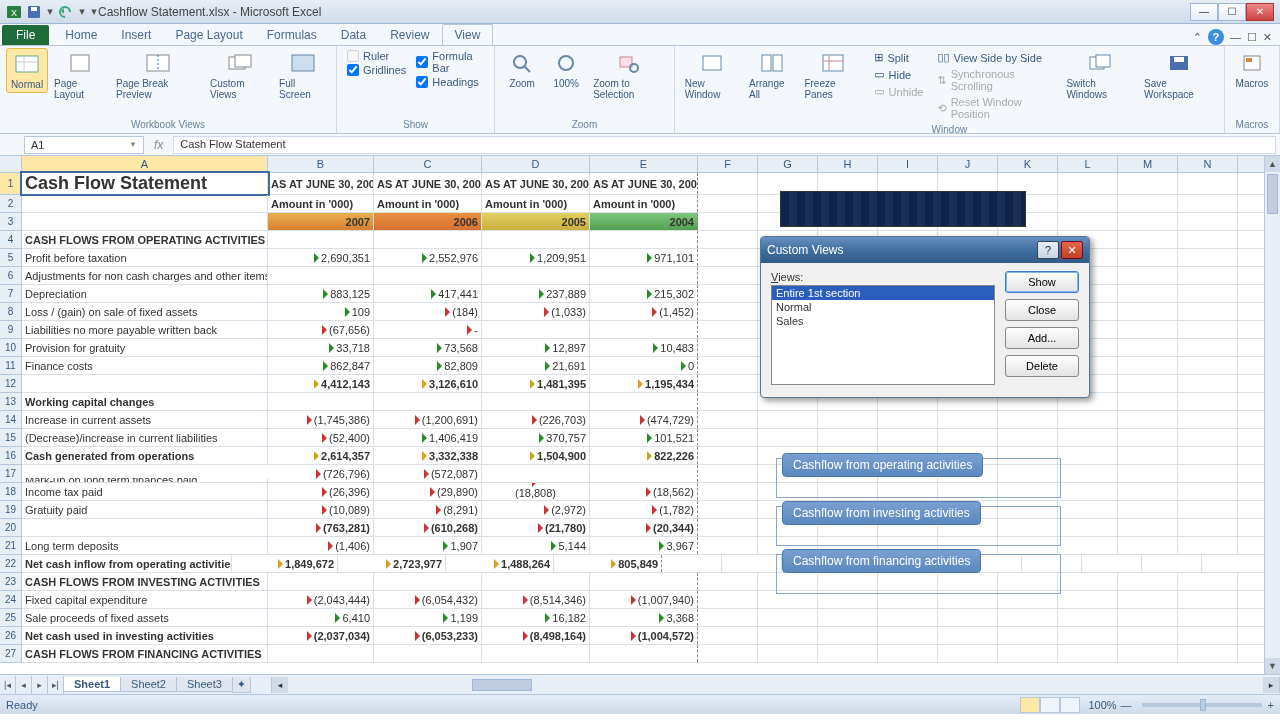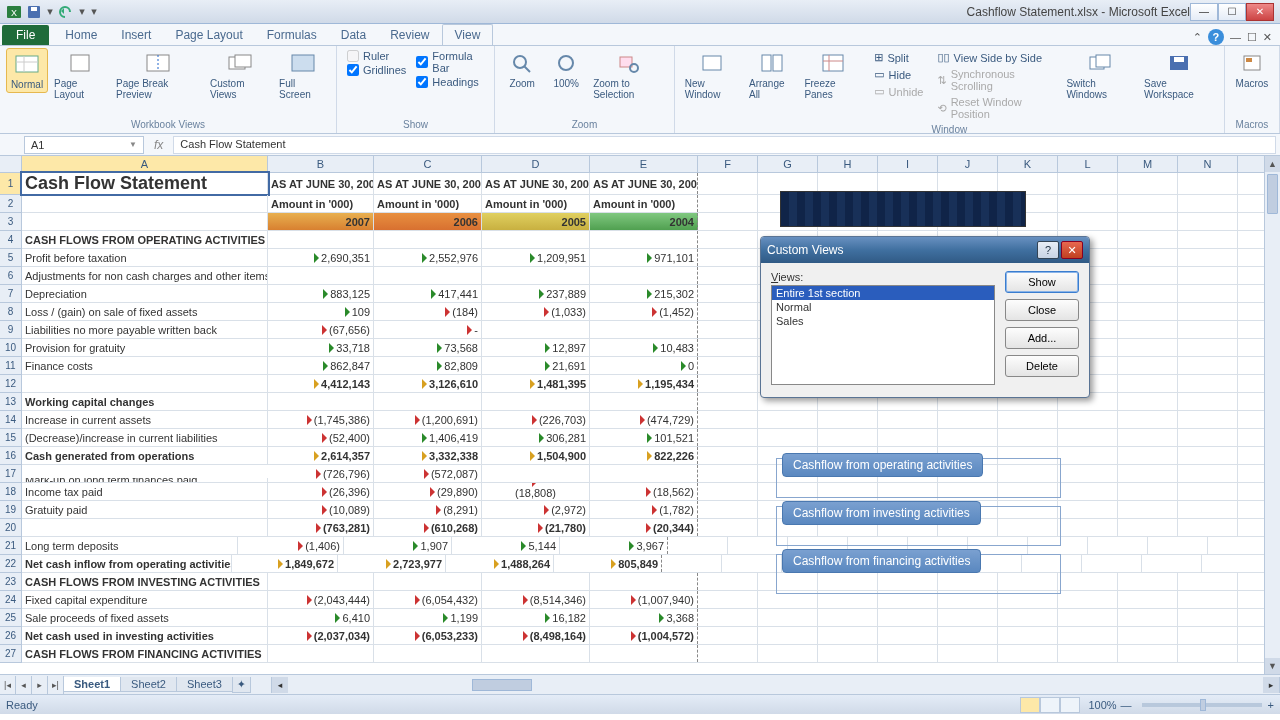--- a/index.html
+++ b/index.html
@@ -3,21 +3,21 @@
 <meta charset="utf-8">
 <style>
 * { margin: 0; padding: 0; box-sizing: border-box; font-family: "Segoe UI", Tahoma, sans-serif; }
 body { background: #fff; width: 1280px; height: 720px; overflow: hidden; font-size: 11px; color: #333; }
 
 
 .titlebar { height: 24px; background: linear-gradient(#e8eef6, #d0dae8); display: flex; align-items: center; padding: 0 6px; border-bottom: 1px solid #9fb8d8; }
 .titlebar .qat { display: flex; gap: 4px; align-items: center; }
 .titlebar .qat-icon { width: 16px; height: 16px; }
 .titlebar .qat-dd { width: 8px; height: 14px; display: inline-flex; align-items: center; justify-content: center; color: #555; }
-.titlebar .title { flex: 1; text-align: right; font-size: 12px; color: #444; }
+.titlebar .title { flex: 1; text-align: left; font-size: 12px; color: #444; }
 .win-controls { display: flex; gap: 0; }
 .win-btn { width: 28px; height: 18px; display: flex; align-items: center; justify-content: center; border: 1px solid #9fb8d8; background: linear-gradient(#fff,#e4ecf7); font-size: 10px; }
 .win-btn.close { background: linear-gradient(#e88,#c44); color: #fff; border-color: #a33; }
 
 
 .ribbon-tabs { height: 22px; background: #f4f7fb; display: flex; align-items: flex-end; border-bottom: 1px solid #b8c8dc; padding-left: 2px; }
 .file-tab { background: #1f6b3a; color: #fff; padding: 3px 14px; font-size: 12px; border-radius: 2px 2px 0 0; margin-right: 4px; }
 .tab { padding: 3px 12px; font-size: 12px; color: #4a6a8f; cursor: pointer; }
 .tab.active { background: #f4f7fb; border: 1px solid #b8c8dc; border-bottom: none; border-radius: 2px 2px 0 0; background: #f4f7fb; }
 .ribbon-tabs .spacer { flex: 1; }
@@ -732,21 +732,21 @@
             <div class="cell r" style="width: 106px;">
               <span class="flag red"></span>
               <span>(52,400)</span>
             </div>
             <div class="cell r" style="width: 108px;">
               <span class="flag "></span>
               <span>1,406,419</span>
             </div>
             <div class="cell r" style="width: 108px;">
               <span class="flag "></span>
-              <span>306,281</span>
+              <span>370,757</span>
             </div>
             <div class="cell r dashdiv" style="width: 108px;">
               <span class="flag "></span>
               <span>101,521</span>
             </div>
             <div class="cell " style="width: 60px;"></div>
             <div class="cell " style="width: 60px;"></div>
             <div class="cell " style="width: 60px;"></div>
             <div class="cell " style="width: 60px;"></div>
             <div class="cell " style="width: 60px;"></div>
@@ -883,21 +883,21 @@
             <div class="cell " style="width: 60px;"></div>
             <div class="cell " style="width: 60px;"></div>
             <div class="cell " style="width: 60px;"></div>
             <div class="cell " style="width: 60px;"></div>
             <div class="cell " style="width: 60px;"></div>
             <div class="cell " style="width: 60px;"></div>
             <div class="cell " style="width: 60px;"></div>
             <div class="cell " style="width: 60px;"></div>
           </div>
           <div class="row">
-            <div class="cell " style="width: 216px; text-align: right;">Long term deposits</div>
+            <div class="cell " style="width: 246px; text-align: right;">Long term deposits</div>
             <div class="cell r" style="width: 106px;">
               <span class="flag red"></span>
               <span>(1,406)</span>
             </div>
             <div class="cell r" style="width: 108px;">
               <span class="flag "></span>
               <span>1,907</span>
             </div>
             <div class="cell r" style="width: 108px;">
               <span class="flag "></span>

